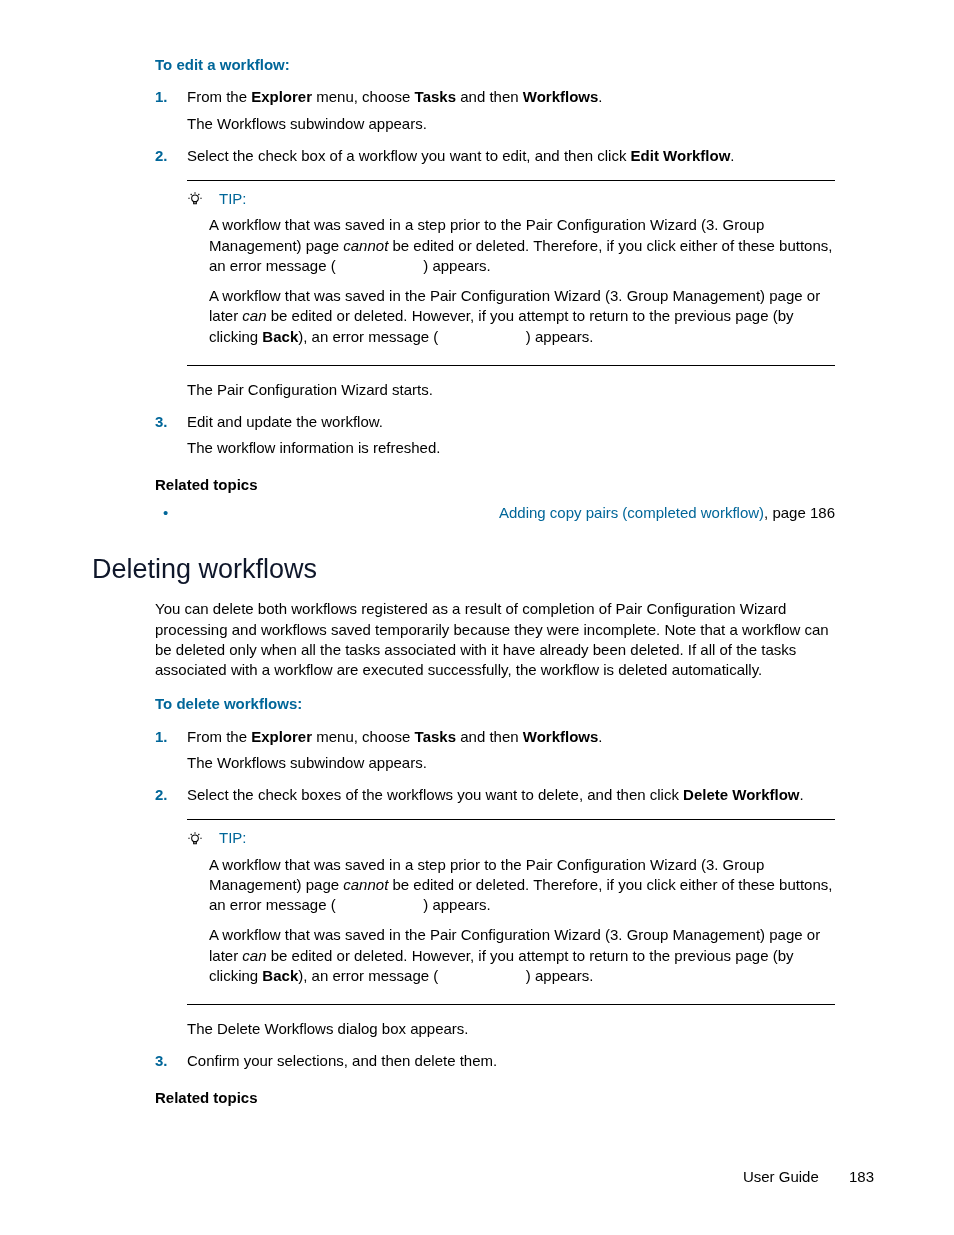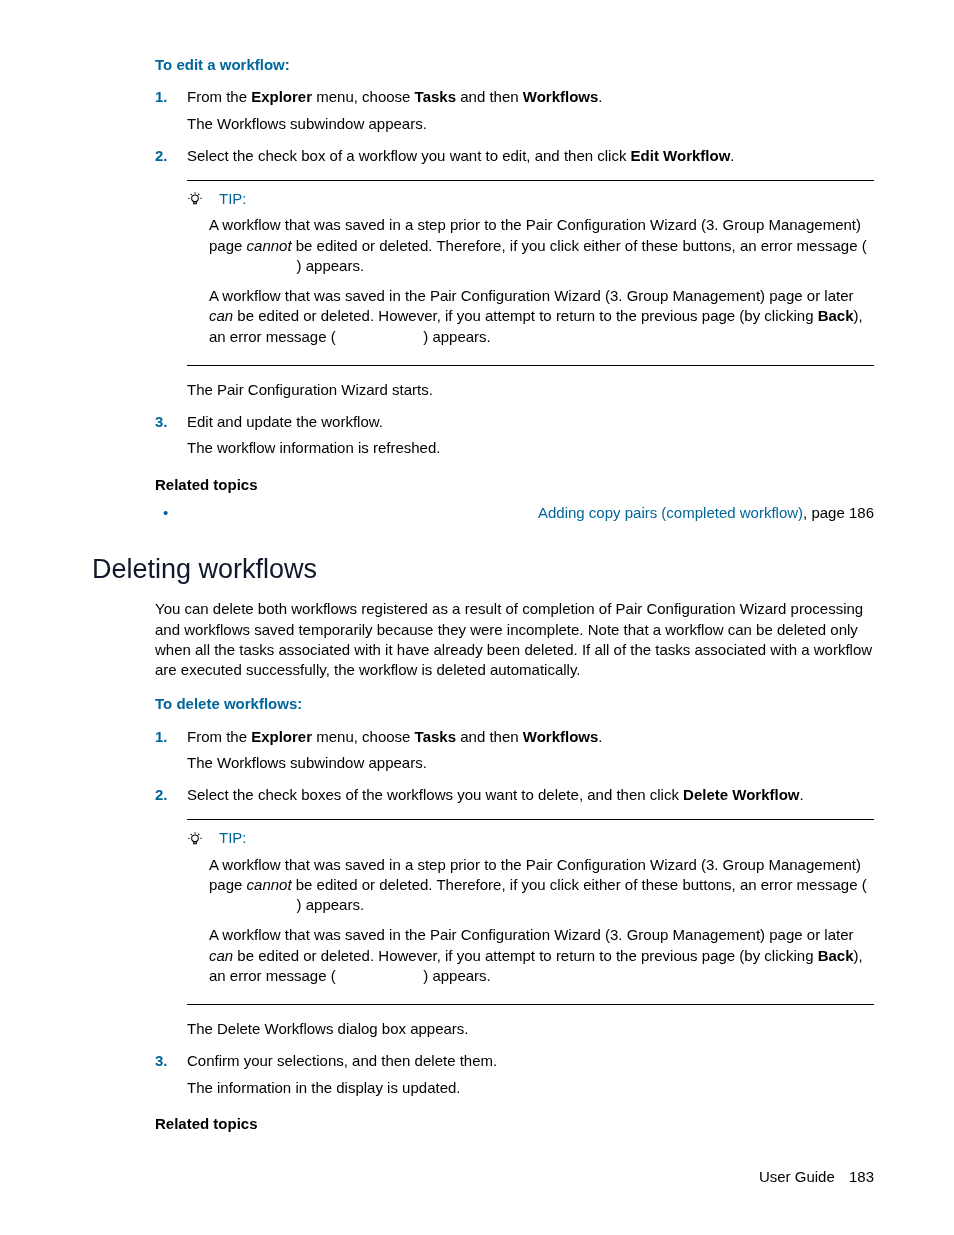--- a/index.html
+++ b/index.html
@@ -10,21 +10,21 @@
     font-family: "Futura", "Trebuchet MS", "Segoe UI", Arial, sans-serif;
     color: #000;
     font-size: 15px;
     line-height: 1.35;
   }
   .page {
     width: 954px;
     height: 1235px;
     position: relative;
     box-sizing: border-box;
-    padding: 55px 80px 0 80px;
+    padding: 55px 119px 0 80px;
   }
   .proc-heading {
     color: #006699;
     font-weight: bold;
     margin: 0 0 12px 75px;
   }
   ol.steps {
     list-style: none;
     margin: 0 0 0 75px;
     padding: 0;
@@ -90,21 +90,21 @@
   }
   .body-para {
     margin: 0 0 14px 75px;
   }
   .footer {
     position: absolute;
     bottom: 48px;
     right: 80px;
     font-size: 15px;
   }
-  .footer .pn { margin-left: 10px; }
+  .footer .pn { margin-left: 26px; }
 </style>
 </head>
 <body>
 
 <div class="page">
 
   <div class="proc-heading">To edit a workflow:</div>
 
   <ol class="steps">
     <li>
@@ -199,21 +199,20 @@
             <span>A workflow that was saved in the Pair Configuration Wizard (3. Group Management) page or later </span><span class="italic">can</span><span> be edited or deleted. However, if you attempt to return to the previous page (by clicking </span><span class="bold">Back</span><span>), an error message (</span><span style="white-space:pre;">                     </span><span>) appears.</span>
           </p>
         </div>
       </div>
 
       <div class="indent-para">The Delete Workflows dialog box appears.</div>
     </li>
     <li>
       <span class="num">3.</span>
       <div class="para">Confirm your selections, and then delete them.</div>
-      <div class="indent-para">The information in the display is updated.</div>
     </li>
   </ol>
 
   <div class="related-heading">Related topics</div>
 
   <div class="footer">
     <span>User Guide</span>
     <span class="pn">183</span>
   </div>
 </div>

